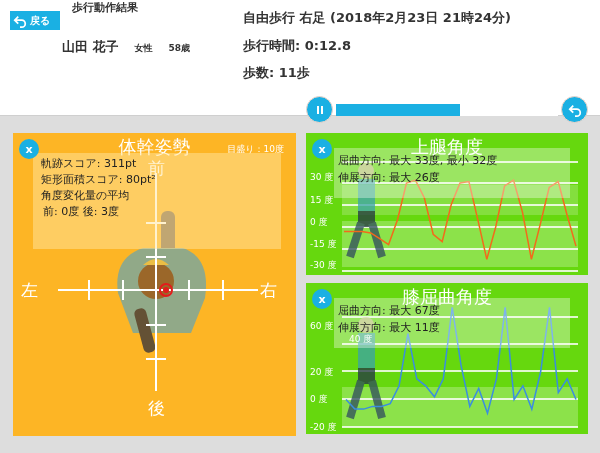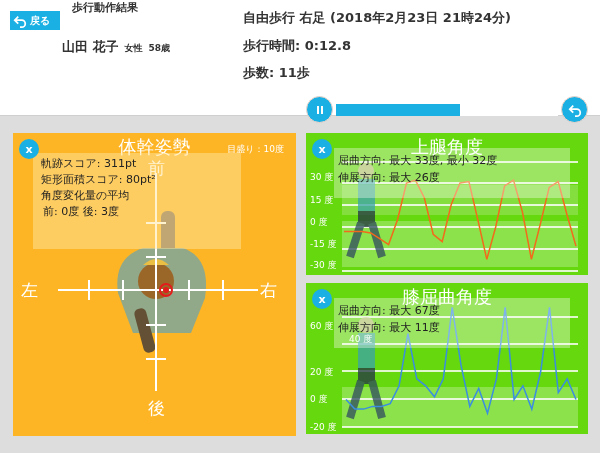--- a/index.html
+++ b/index.html
@@ -1,40 +1,40 @@
 <!DOCTYPE html>
 <html><head>
 <meta charset="utf-8">
 <style>
   * { box-sizing: border-box; margin: 0; padding: 0; }
   html, body { width: 600px; height: 453px; overflow: hidden; background: #dddddd; font-family: "DejaVu Sans", "Liberation Sans", sans-serif; }
   .header { position: absolute; left: 0; top: 0; width: 600px; height: 116px; background: #ffffff; border-bottom: 1px solid #cfcfcf; font-weight: bold; }
   .back-btn { position: absolute; left: 10px; top: 11px; width: 50px; height: 19px; background: #1ab0e3; color: #fff; font-size: 10px; display: flex; align-items: center; padding-left: 3px; cursor: pointer; }
   .back-btn svg { width: 14px; height: 14px; margin-right: 3px; }
   .screen-title { position: absolute; left: 72px; top: 0; font-size: 11px; color: #333; }
-  .patient { position: absolute; left: 62px; top: 38px; color: #333; display: flex; align-items: baseline; gap: 6px; }
+  .patient { position: absolute; left: 62px; top: 38px; color: #333; display: flex; align-items: baseline; gap: 16px; }
   .patient .name { font-size: 13px; }
   .patient .small { font-size: 9px; }
   .info { position: absolute; left: 243px; color: #333; font-size: 13px; }
   .info.l1 { top: 9px; } .info.l2 { top: 37px; } .info.l3 { top: 64px; }
 
   .player { position: absolute; left: 306px; top: 96px; width: 282px; height: 28px; }
   .pause-btn, .replay-btn { position: absolute; top: 0; width: 27px; height: 27px; border-radius: 50%; background: #1ab0e3; border: 1px solid #f3d5c8; display: flex; align-items: center; justify-content: center; cursor: pointer; }
   .pause-btn { left: 0; } .replay-btn { right: 0; }
   .progress { position: absolute; left: 30px; top: 8px; width: 222px; height: 12px; background: #fff; }
   .progress .fill { height: 100%; background: #1ab0e3; }
 
   .panel { position: absolute; overflow: hidden; }
   .trunk { left: 13px; top: 133px; width: 283px; height: 303px; background: #fdb525; }
   .green1 { left: 306px; top: 133px; width: 282px; height: 142px; background: #66d80e; }
   .green2 { left: 306px; top: 283px; width: 282px; height: 151px; background: #66d80e; }
   .close-btn { position: absolute; left: 6px; top: 6px; width: 20px; height: 20px; border-radius: 50%; background: #1ab0e3; color: #fff; font-size: 11px; font-weight: bold; display: flex; align-items: center; justify-content: center; z-index: 5; cursor: pointer; }
   .panel-title { position: absolute; left: 0; right: 0; top: 2px; text-align: center; color: #fff; font-size: 18px; z-index: 3; }
   .scale-note { position: absolute; right: 12px; top: 10px; color: #fff; font-size: 9px; z-index: 3; }
-  .stats { position: absolute; left: 20px; top: 20px; width: 208px; height: 96px; background: rgba(255,230,160,0.5); z-index: 4; padding: 3px 0 0 8px; color: #222; font-size: 11px; line-height: 16px; }
+  .stats { position: absolute; left: 20px; top: 20px; width: 248px; height: 96px; background: rgba(255,230,160,0.5); z-index: 4; padding: 3px 0 0 8px; color: #222; font-size: 11px; line-height: 16px; }
   .stats .indent { padding-left: 2px; }
   .axis-label { position: absolute; color: #fff; font-size: 17px; z-index: 3; }
   .g-stats { position: absolute; left: 28px; top: 15px; width: 236px; height: 50px; background: rgba(255,255,255,0.35); z-index: 4; padding: 4px 0 0 4px; color: #222; font-size: 11px; line-height: 17px; }
   .ytick { position: absolute; left: 4px; color: #fff; font-size: 9px; z-index: 3; width: 30px; }
   svg.chart { position: absolute; left: 0; top: 0; z-index: 2; }
 </style>
 </head>
 <body>
 
 <div class="header">

